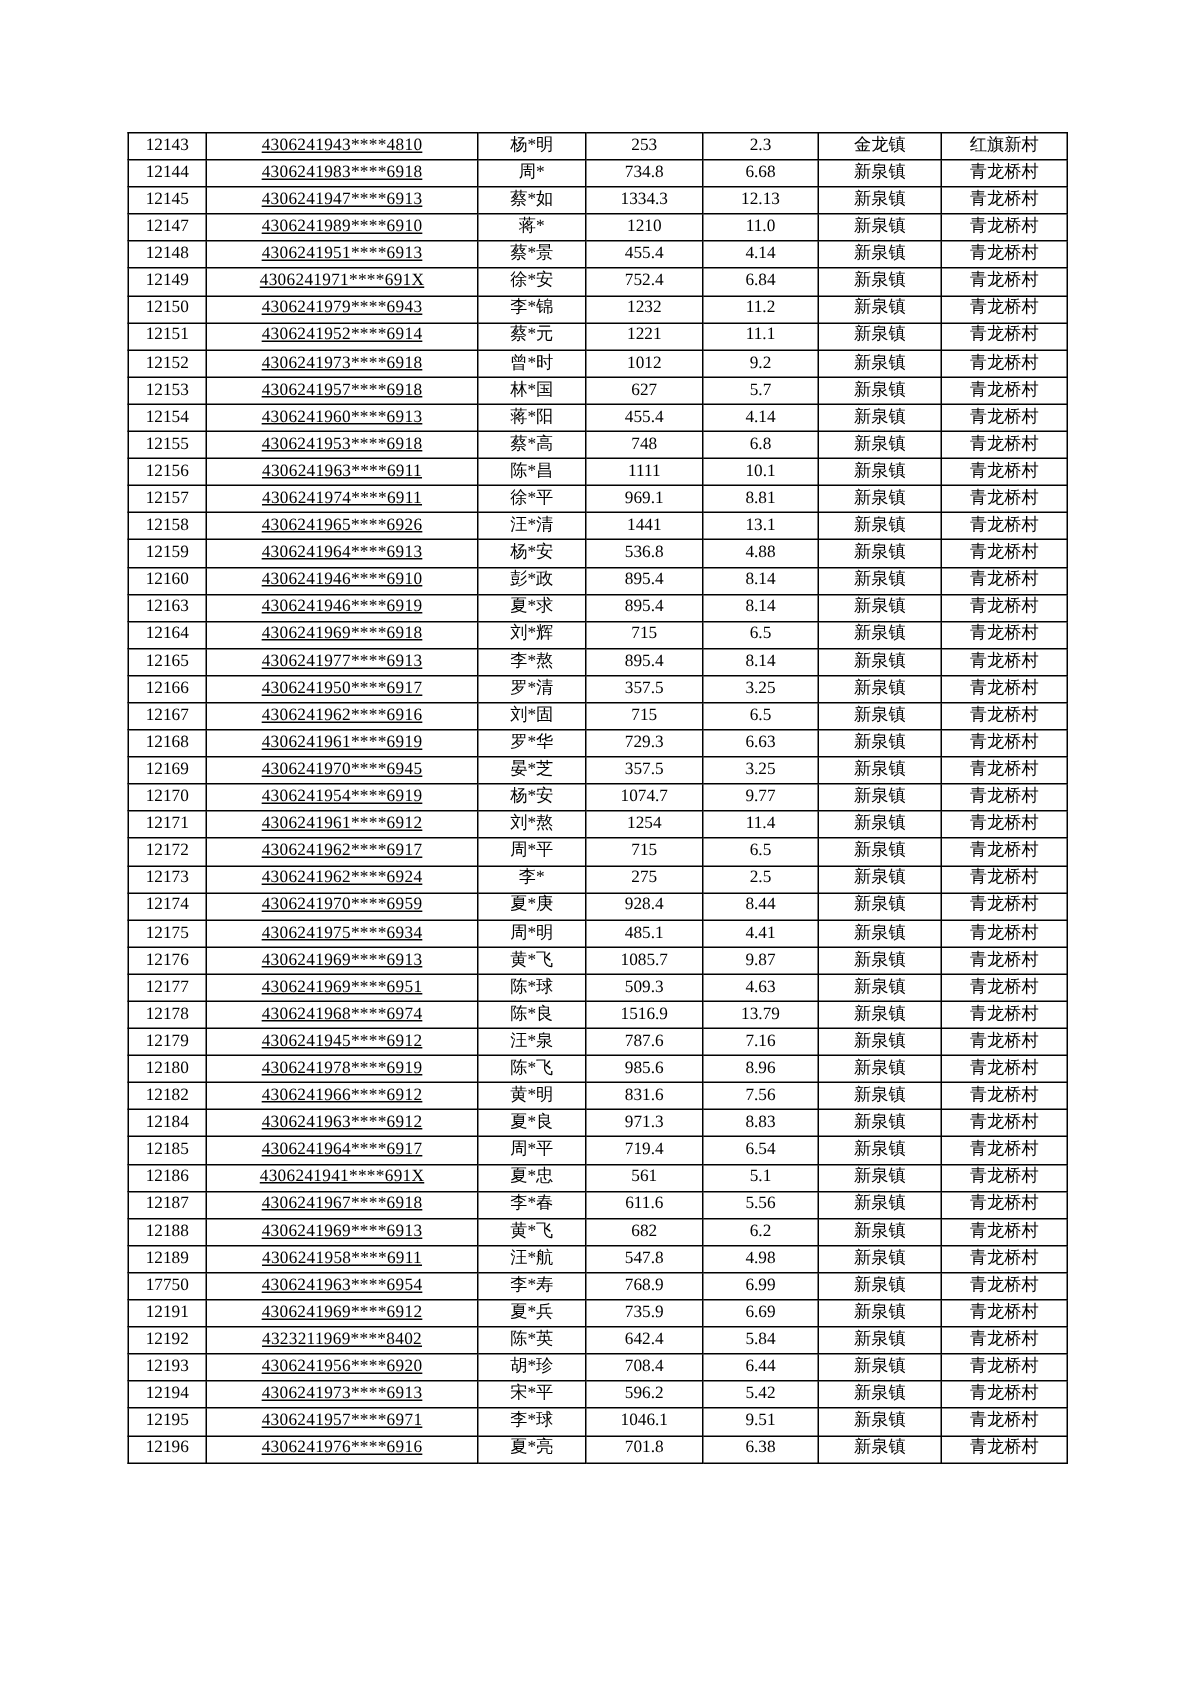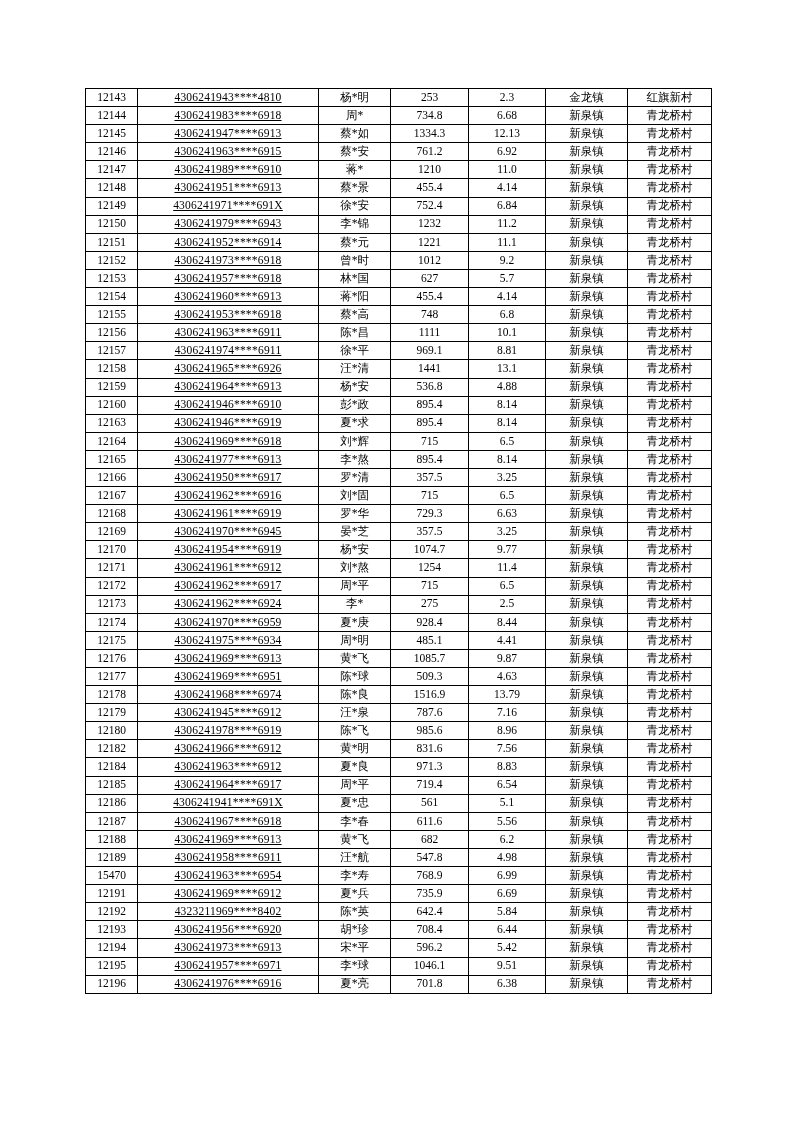--- a/index.html
+++ b/index.html
@@ -75,29 +75,20 @@
         <tr>
           <td>12145</td>
           <td class="c-id">4306241947****6913</td>
           <td>蔡*如</td>
           <td>1334.3</td>
           <td>12.13</td>
           <td>新泉镇</td>
           <td>青龙桥村</td>
         </tr>
         <tr>
-          <td>12146</td>
-          <td class="c-id">4306241963****6915</td>
-          <td>蔡*安</td>
-          <td>761.2</td>
-          <td>6.92</td>
-          <td>新泉镇</td>
-          <td>青龙桥村</td>
-        </tr>
-        <tr>
           <td>12147</td>
           <td class="c-id">4306241989****6910</td>
           <td>蒋*</td>
           <td>1210</td>
           <td>11.0</td>
           <td>新泉镇</td>
           <td>青龙桥村</td>
         </tr>
         <tr>
           <td>12148</td>
@@ -435,21 +426,21 @@
         <tr>
           <td>12189</td>
           <td class="c-id">4306241958****6911</td>
           <td>汪*航</td>
           <td>547.8</td>
           <td>4.98</td>
           <td>新泉镇</td>
           <td>青龙桥村</td>
         </tr>
         <tr>
-          <td>15470</td>
+          <td>17750</td>
           <td class="c-id">4306241963****6954</td>
           <td>李*寿</td>
           <td>768.9</td>
           <td>6.99</td>
           <td>新泉镇</td>
           <td>青龙桥村</td>
         </tr>
         <tr>
           <td>12191</td>
           <td class="c-id">4306241969****6912</td>

